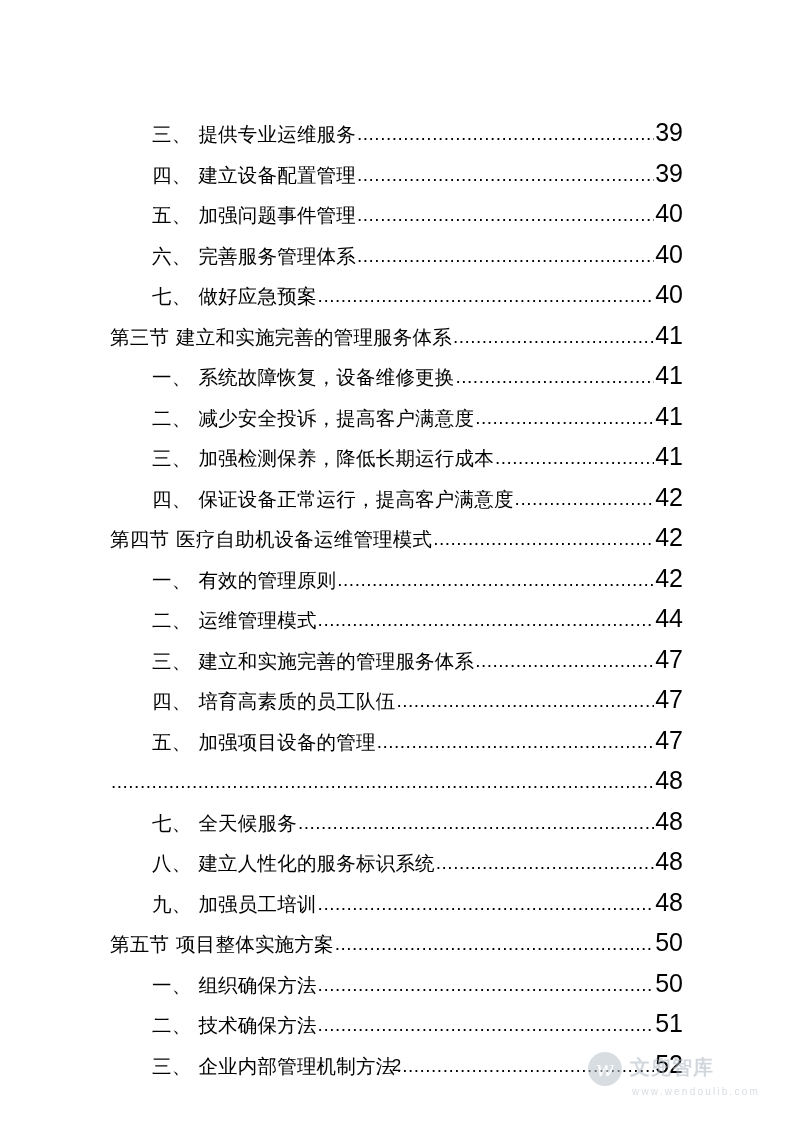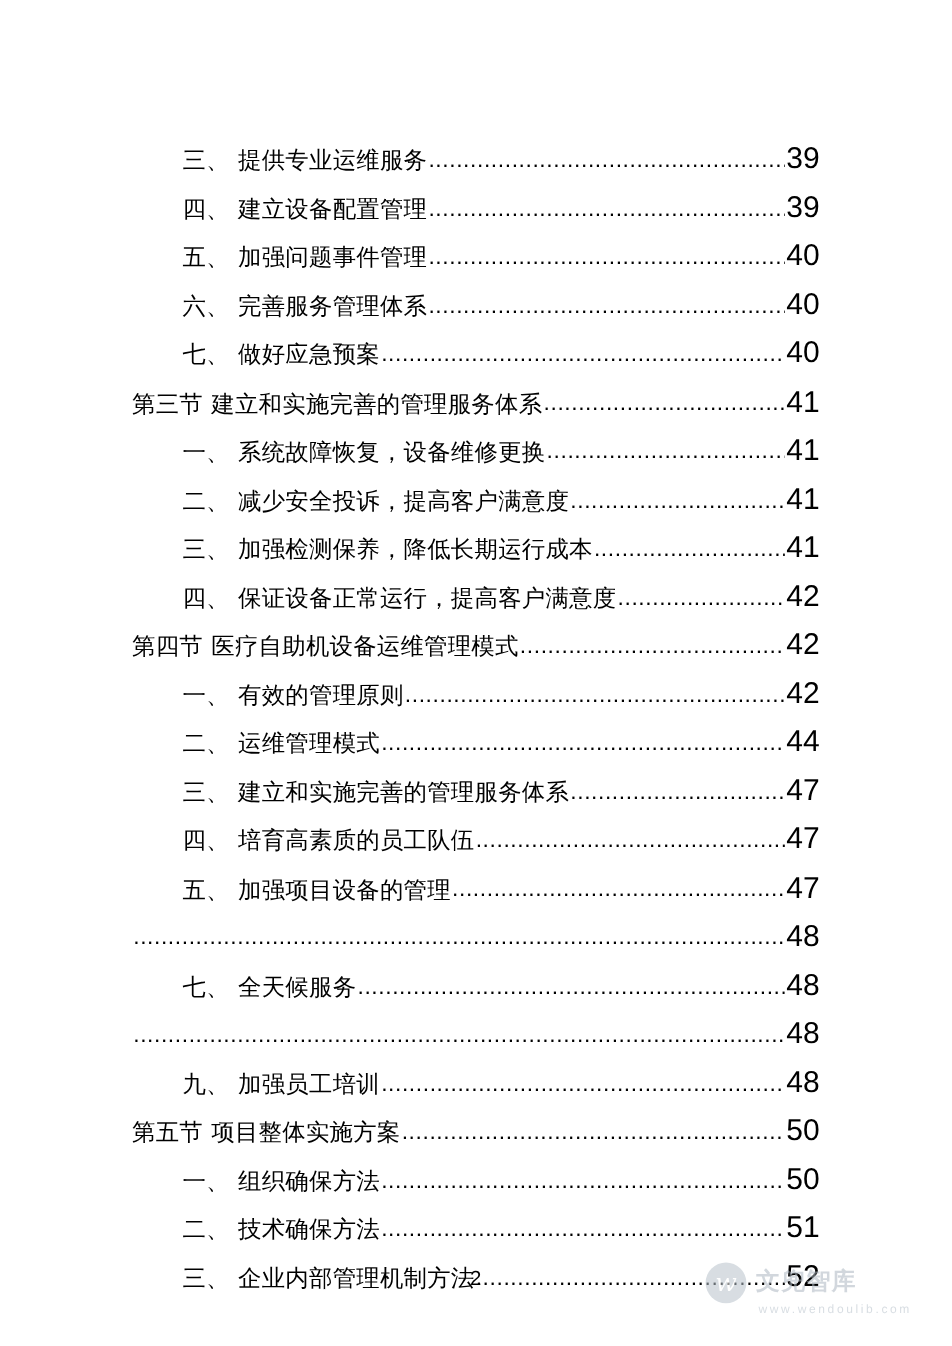--- a/index.html
+++ b/index.html
@@ -209,20 +209,21 @@
       <div class="toc-row">
         <span class="dots"></span>
         <span class="pg">48</span>
       </div>
       <div class="toc-row">
         <span class="lbl indent-2"><span class="num">七、</span><span>全天候服务</span></span>
         <span class="dots"></span>
         <span class="pg">48</span>
       </div>
       <div class="toc-row">
+        <span class="lbl indent-2"><span class="num">八、</span><span>建立人性化的服务标识系统</span></span>
         <span class="dots"></span>
         <span class="pg">48</span>
       </div>
       <div class="toc-row">
         <span class="lbl indent-2"><span class="num">九、</span><span>加强员工培训</span></span>
         <span class="dots"></span>
         <span class="pg">48</span>
       </div>
       <div class="toc-row">
         <span class="lbl indent-1"><span class="num">第五节</span><span>项目整体实施方案</span></span>

